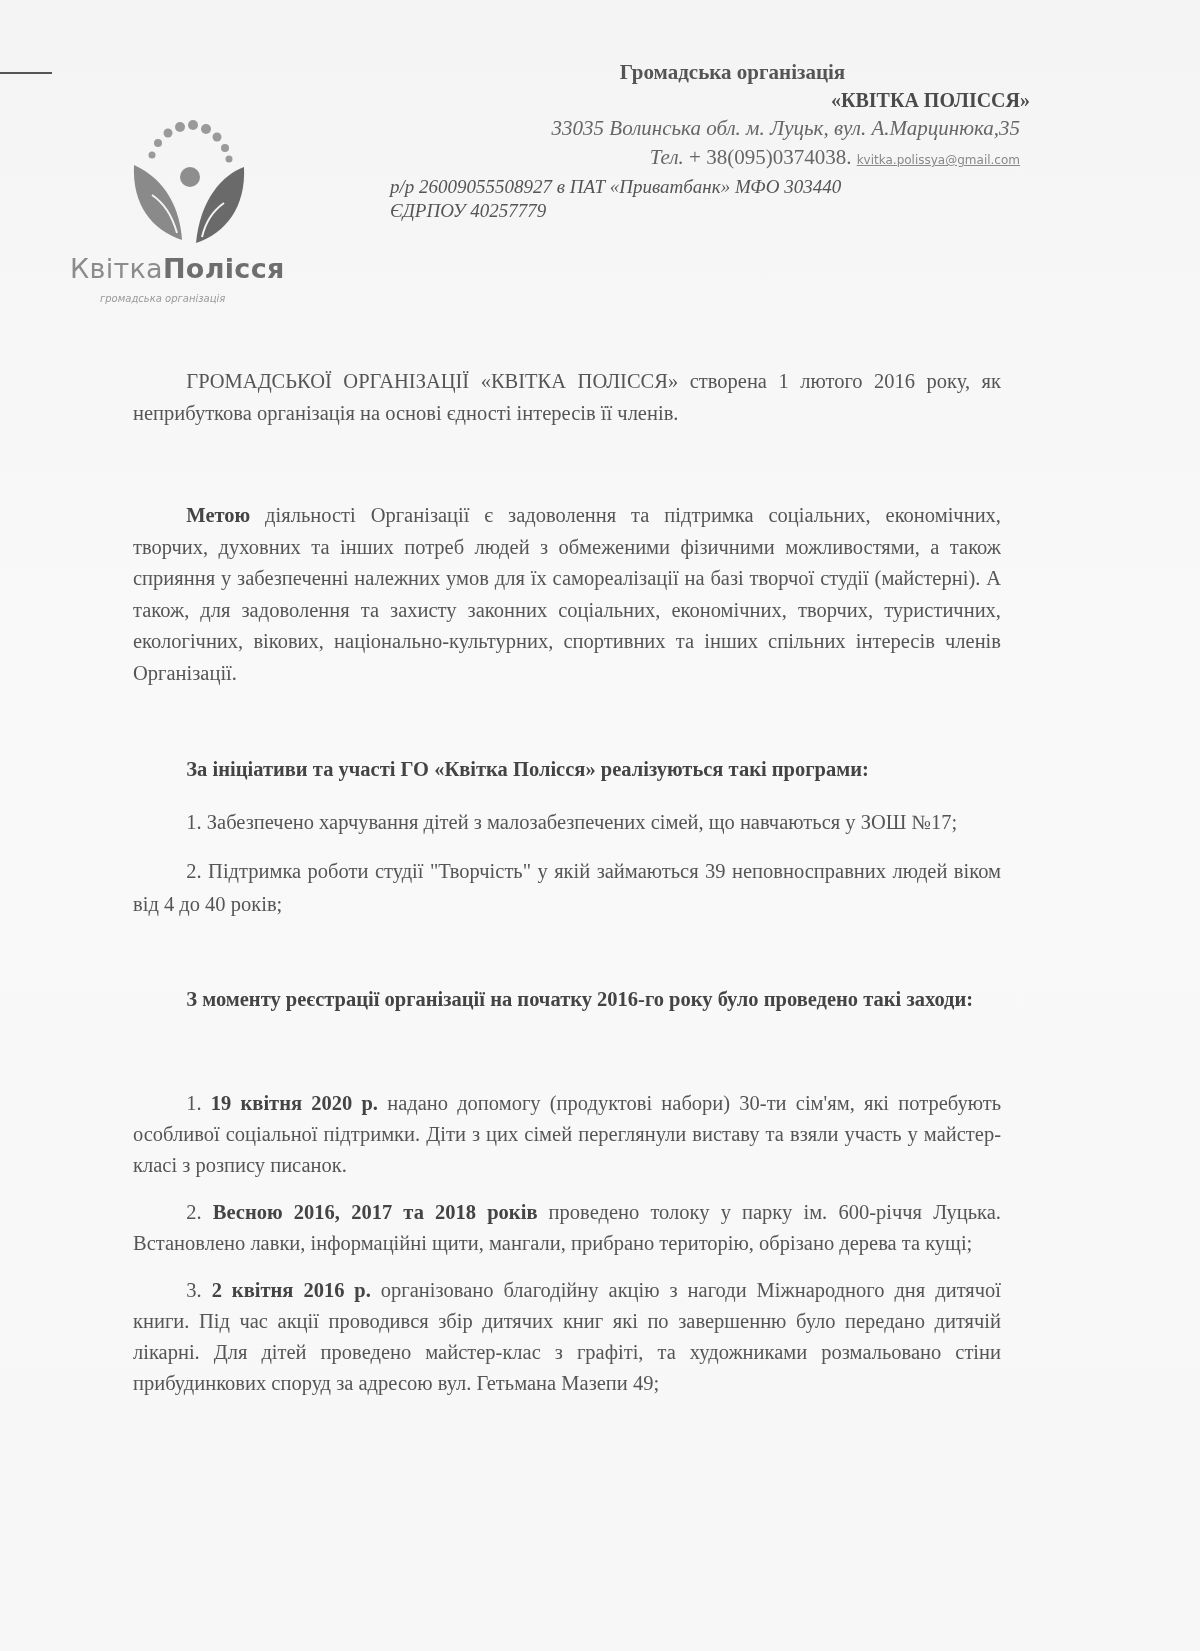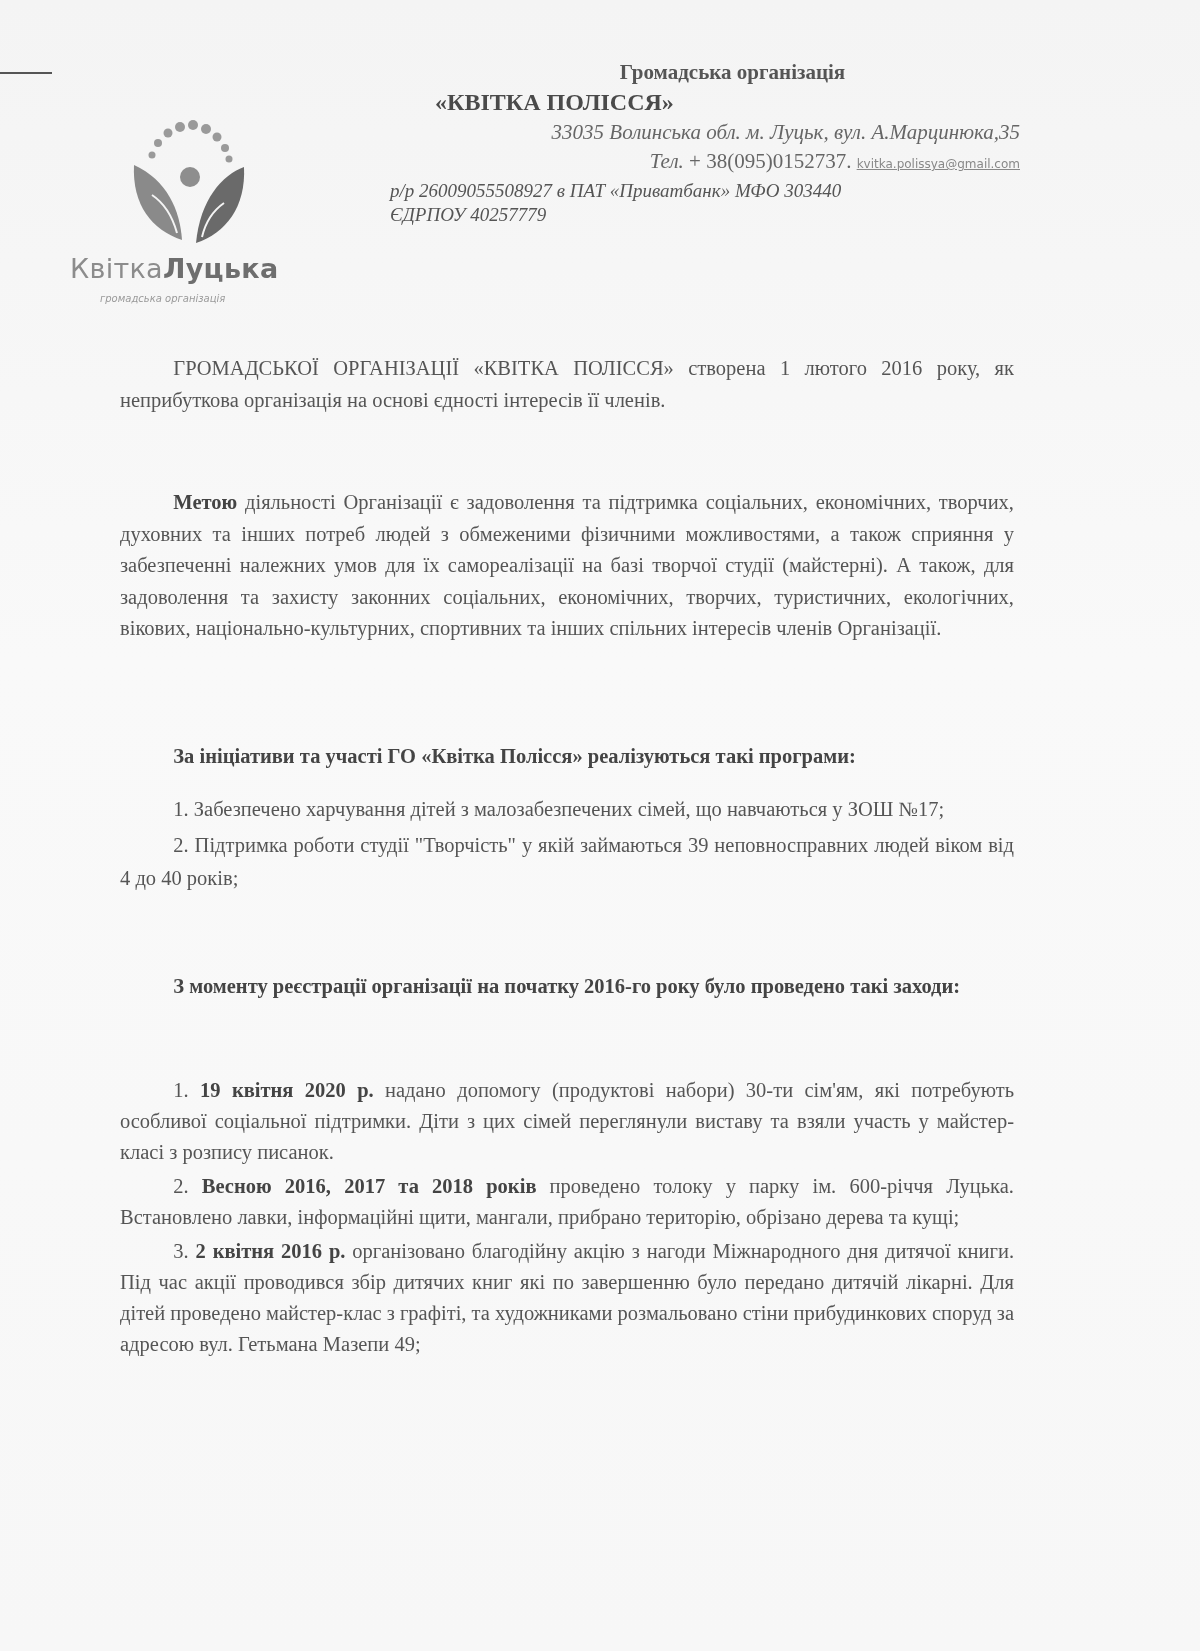--- a/index.html
+++ b/index.html
@@ -27,41 +27,41 @@
   .logo-tag {
     position: absolute; left: 38px; top: 188px; font-family: "DejaVu Sans", sans-serif;
     font-size: 10px; font-style: italic; color: #9a9a9a; white-space: nowrap;
   }
   
   .lh { position: absolute; left: 390px; top: 60px; width: 640px; }
   .lh-org {
     text-align: center; font-weight: bold; font-size: 21px; color: #555; margin-left: 45px;
   }
   .lh-name {
-    text-align: left; font-weight: bold; font-size: 24px; color: #4a4a4a; margin-top: 4px; margin-left: 45px;
+    text-align: right; font-weight: bold; font-size: 20px; color: #4a4a4a; margin-top: 4px; margin-left: 45px;
   }
   .lh-addr {
     text-align: right; font-style: italic; font-size: 21px; color: #666; margin-top: 4px; padding-right: 10px;
   }
   .lh-phone {
     text-align: right; font-size: 21px; color: #666; margin-top: 4px; padding-right: 10px;
   }
   .lh-phone i { font-style: italic; }
   .lh-email {
     font-family: "DejaVu Sans", sans-serif; font-size: 12px; color: #888; text-decoration: underline;
   }
   .lh-bank, .lh-edr { font-size: 19px; color: #555; margin-top: 2px; font-style: italic; }
   .lh-bank { margin-top: 6px; }
 
   
   .para {
     position: absolute; left: 117px; width: 900px; font-size: 20.5px; line-height: 31.5px;
     text-align: justify; color: #555;
   }
-  .para p { margin: 3px; text-indent: 2.6em; }
+  .para p { margin: 16px; text-indent: 2.6em; }
   .para b { color: #444; }
   .heading { font-weight: bold; color: #444; }
   .li { margin: 0; text-indent: 2.6em; }
 </style>
 </head>
 <body>
 
 <div class="page">
   <div class="corner-line"></div>
 
@@ -77,31 +77,31 @@
         <circle cx="95" cy="22" r="4.5"></circle>
         <circle cx="103" cy="33" r="4"></circle>
         <circle cx="107" cy="44" r="3.5"></circle>
       </g>
       <circle cx="68" cy="62" r="10" fill="#8e8e8e"></circle>
       <path d="M12 50 C 10 90, 30 115, 60 125 C 58 95, 45 65, 12 50 Z" fill="#8a8a8a"></path>
       <path d="M55 118 C 50 100, 42 88, 30 80" stroke="#f4f4f4" stroke-width="2" fill="none"></path>
       <path d="M122 52 C 100 60, 78 85, 74 128 C 104 118, 124 92, 122 52 Z" fill="#6a6a6a"></path>
       <path d="M80 122 C 84 105, 92 95, 102 88" stroke="#f4f4f4" stroke-width="2" fill="none"></path>
     </svg>
-    <div class="logo-name"><span>Квітка</span><b>Луцька</b></div>
+    <div class="logo-name"><span>Квітка</span><b>Полісся</b></div>
     <div class="logo-tag">громадська організація</div>
   </div>
 
   <div class="lh">
     <div class="lh-org">Громадська організація</div>
     <div class="lh-name">«КВІТКА ПОЛІССЯ»</div>
     <div class="lh-addr">33035 Волинська обл. м. Луцьк, вул. А.Марцинюка,35</div>
     <div class="lh-phone">
       <i>Тел.</i>
-      <span>+ 38(095)0152737.</span>
+      <span>+ 38(095)0374038.</span>
       <span class="lh-email">kvitka.polissya@gmail.com</span>
     </div>
     <div class="lh-bank">р/р 26009055508927 в ПАТ «Приватбанк» МФО 303440</div>
     <div class="lh-edr">ЄДРПОУ 40257779</div>
   </div>
 
   <div class="para" style="top:350px;">
     <p>ГРОМАДСЬКОЇ ОРГАНІЗАЦІЇ «КВІТКА ПОЛІССЯ» створена 1 лютого 2016 року, як неприбуткова організація на основі єдності інтересів її членів.</p>
   </div>
 

